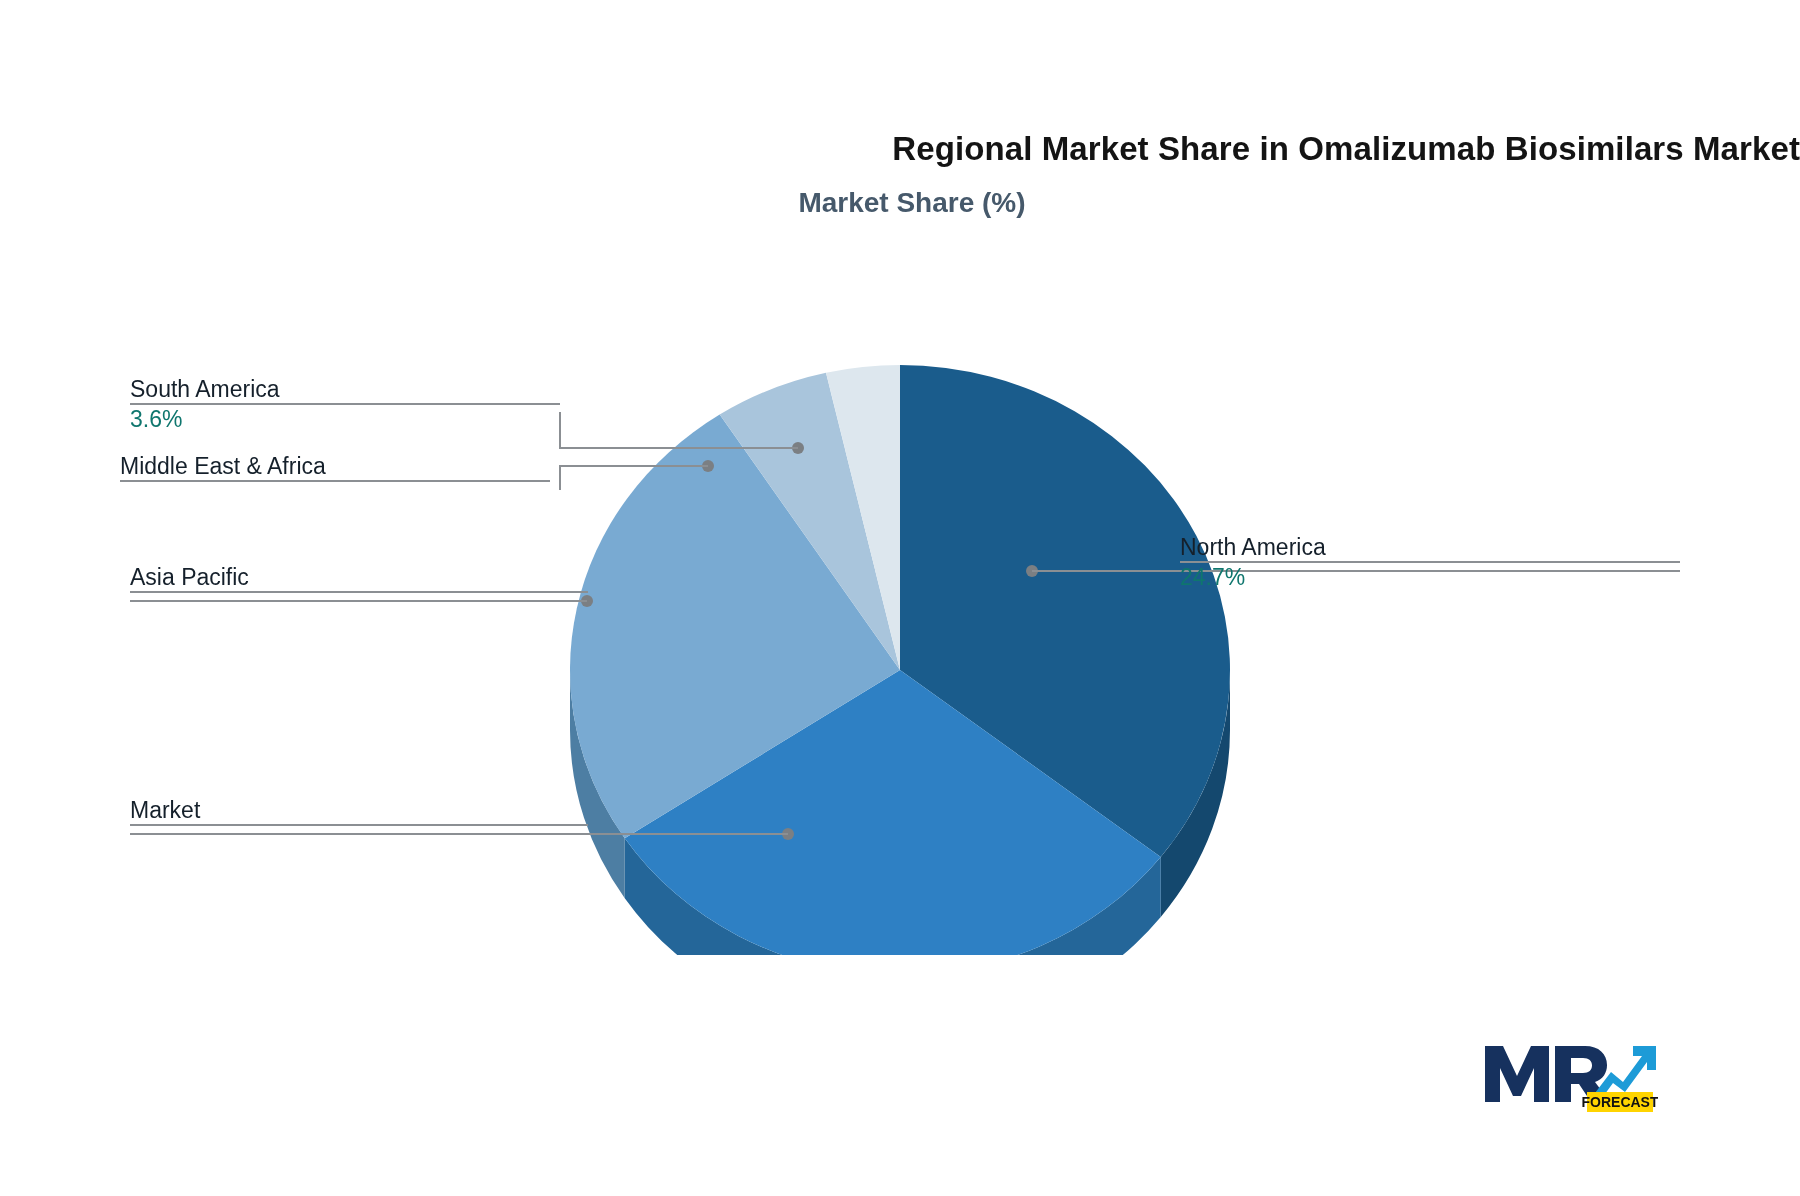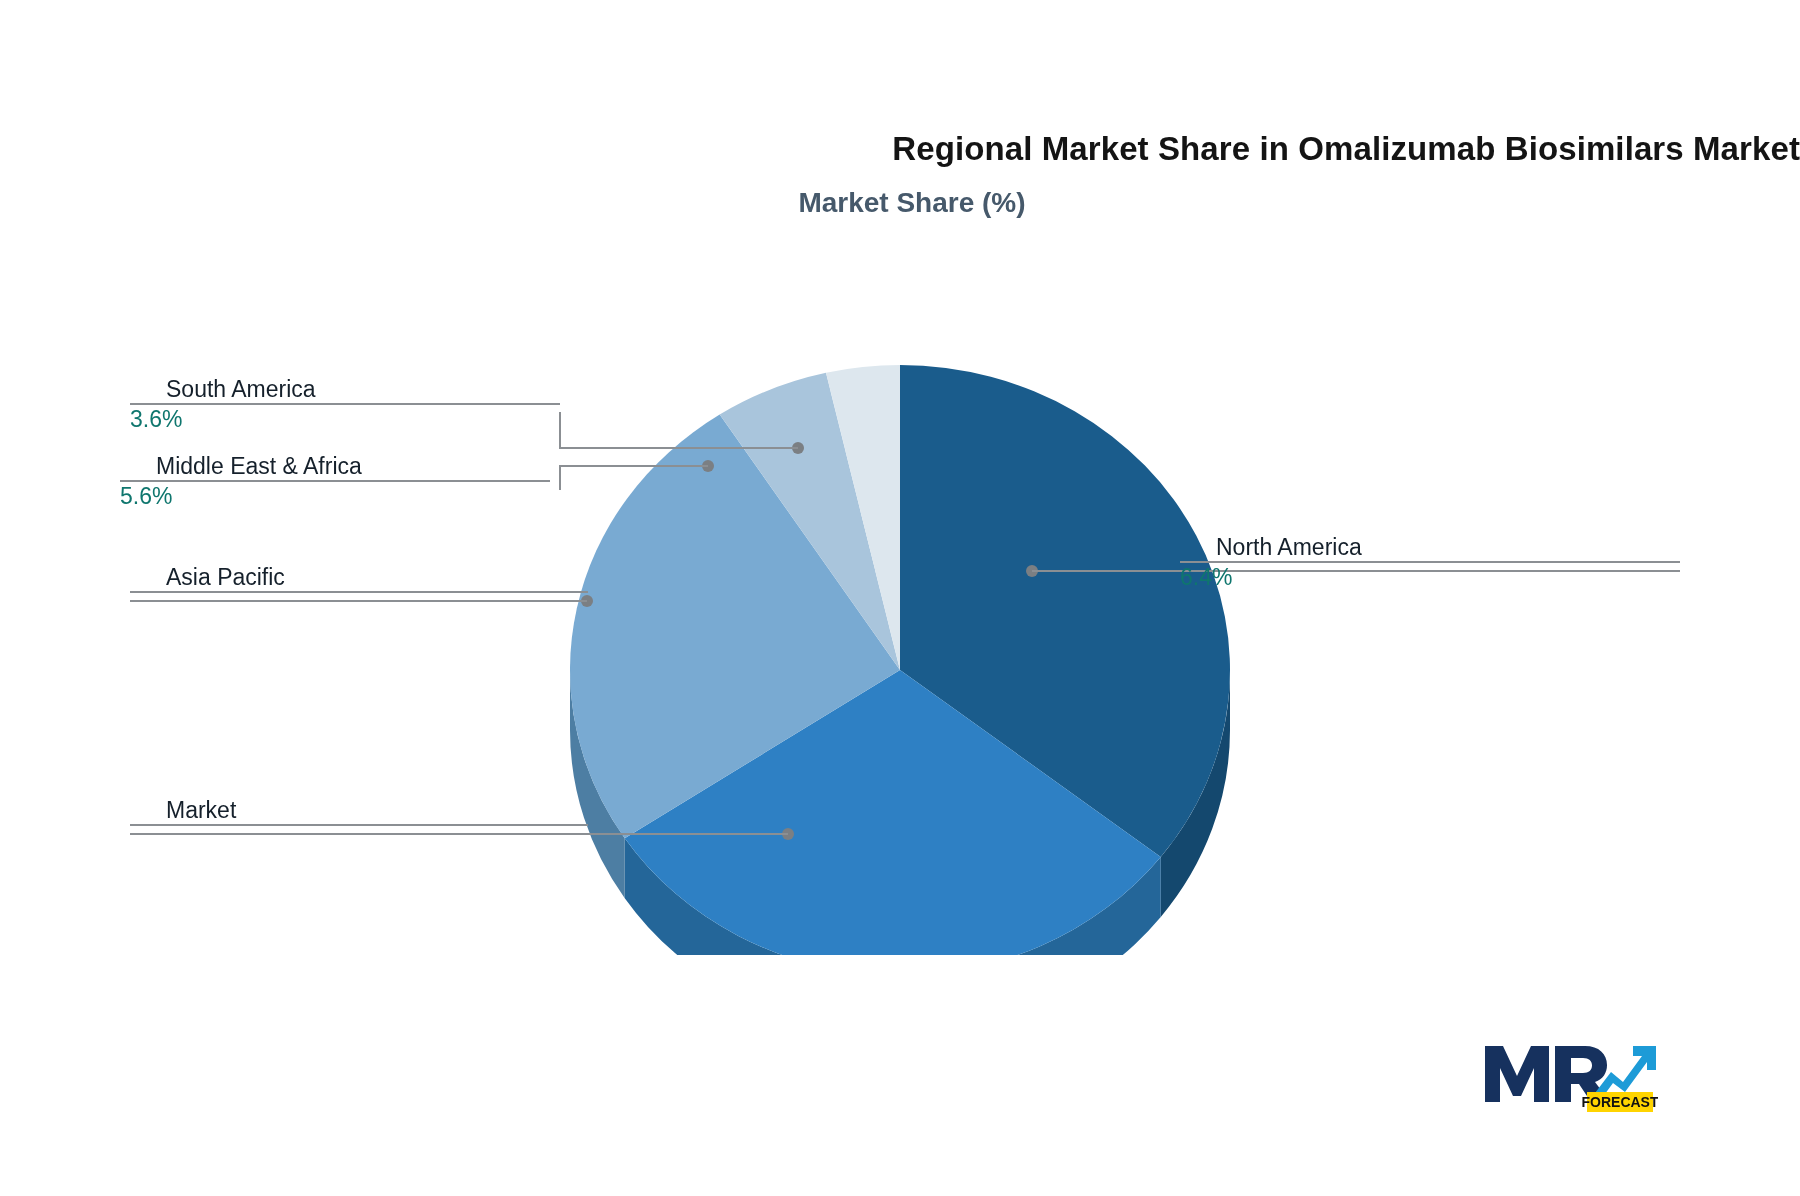--- a/index.html
+++ b/index.html
@@ -53,21 +53,20 @@
 
   
   .label-block {
     position: absolute;
     font-size: 23px;
     white-space: nowrap;
   }
   .label-name {
     color: #15202b;
     line-height: 1.22;
-    margin-left: 36px;
   }
   .label-value {
     color: #0f766e;
     line-height: 1.22;
   }
   .label-rule {
     height: 0;
     border-top: 2px solid #8b8f93;
   }
 
@@ -131,37 +130,36 @@
 
   <div class="label-block lb-left" style="left:130px; top:375px; width:430px;">
     <div class="label-name">South America</div>
     <div class="label-rule"></div>
     <div class="label-value">3.6%</div>
   </div>
 
   <div class="label-block lb-left" style="left:120px; top:452px; width:430px;">
     <div class="label-name">Middle East &amp; Africa</div>
     <div class="label-rule"></div>
-    <div class="label-value">5.6%</div>
   </div>
 
   <div class="label-block lb-left" style="left:130px; top:563px; width:458px;">
     <div class="label-name">Asia Pacific</div>
     <div class="label-rule"></div>
   </div>
 
   <div class="label-block lb-left" style="left:130px; top:796px; width:458px;">
     <div class="label-name">Market</div>
     <div class="label-rule"></div>
   </div>
 
   <div class="label-block lb-right" style="left:1180px; top:533px; width:500px;">
     <div class="label-name">North America</div>
     <div class="label-rule"></div>
-    <div class="label-value">6.4%</div>
+    <div class="label-value">24.7%</div>
   </div>
 
   <div id="logo">
     <svg width="175" height="82" viewBox="0 0 175 82">
 
       <path fill="#16315e" d="M 2,6 L 20,6 L 34,36 L 48,6 L 66,6 L 66,62 L 51,62 L 51,28 L 38,56 L 30,56 L 17,28 L 17,62 L 2,62 Z"></path>
 
       <path fill="#16315e" d="M 72,6 L 102,6 C 116,6 124,14 124,25 C 124,33 120,39 112,42 L 127,62 L 108,62 L 96,44 L 88,44 L 88,62 L 72,62 Z
                M 88,18 L 88,33 L 100,33 C 106,33 109,30 109,25.5 C 109,21 106,18 100,18 Z"></path>
 

